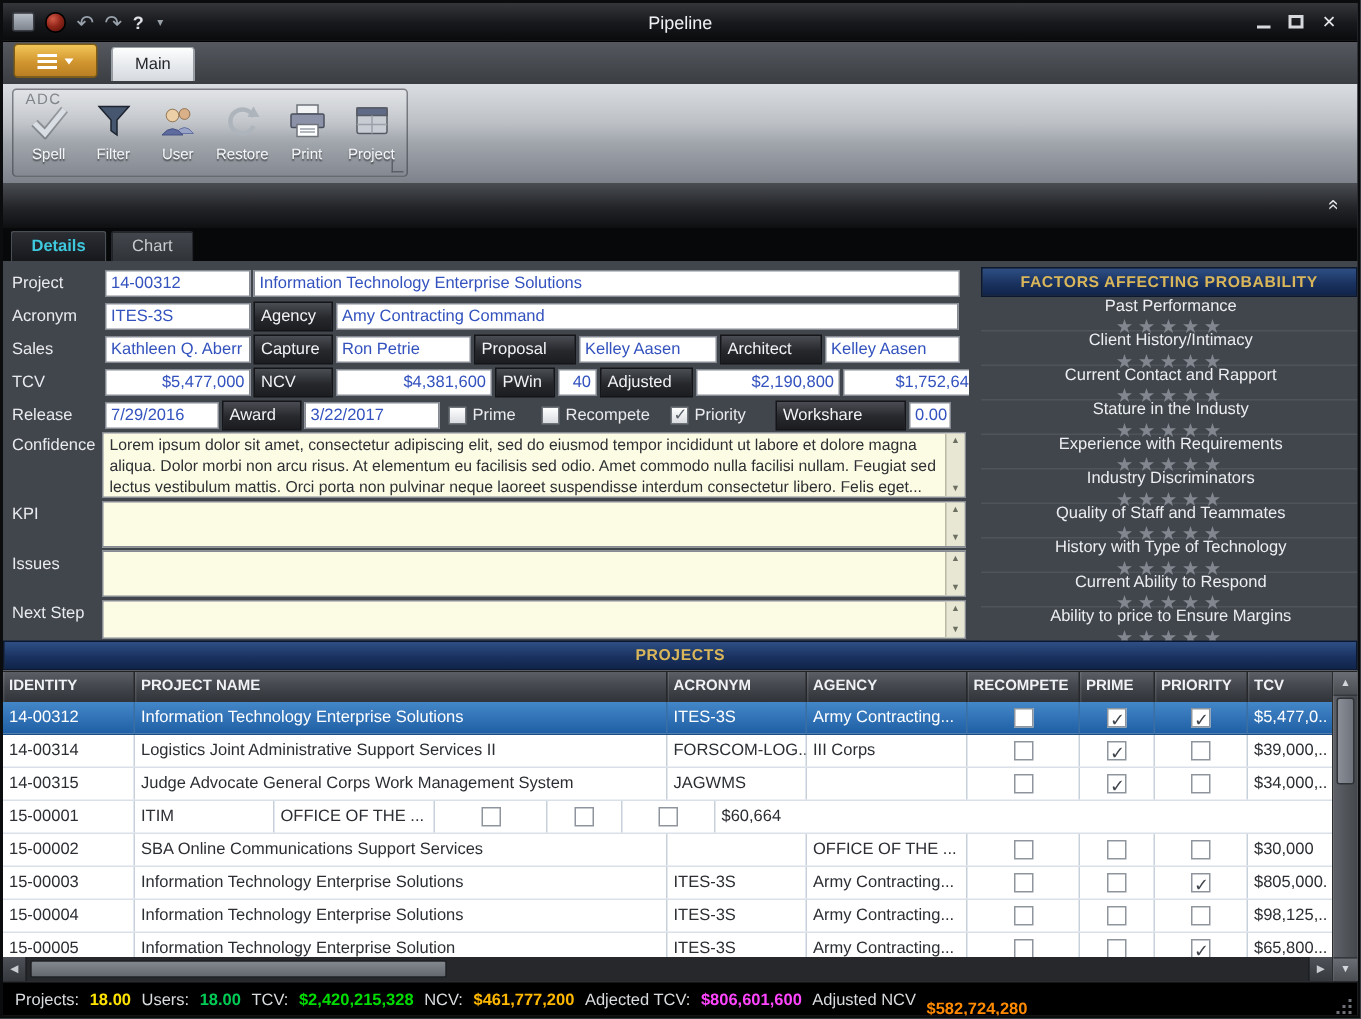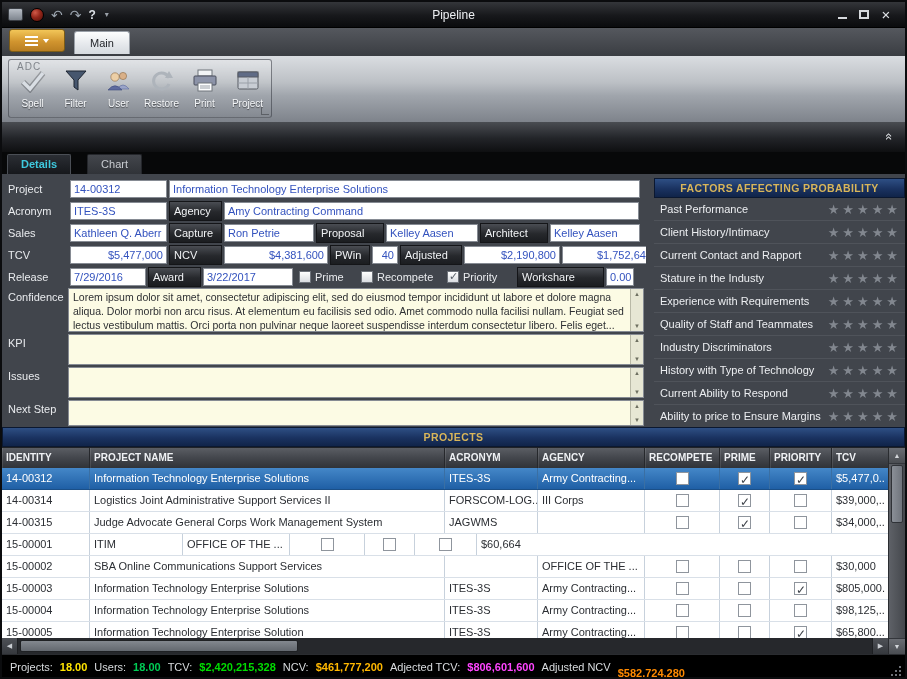--- a/index.html
+++ b/index.html
@@ -54,21 +54,21 @@
   .launcher{ position:absolute; right:2px; bottom:2px; width:8px; height:8px;
              border-left:1px solid #5c6066; border-bottom:1px solid #5c6066; }
 
   .dark-band{ height:30px; flex:none; position:relative;
               background:linear-gradient(#4A4D52,#222428 55%,#0E0F11); }
   .collapse{ position:absolute; right:12px; top:7px; color:#E6E8EB; font-size:13px;
              transform:rotate(90deg); }
 
   
   .doc-tabs{ height:22px; flex:none; background:#070809; display:flex; align-items:flex-end;
-             padding-left:5px; gap:16px; }
+             padding-left:5px; gap:3px; }
   .dtab{ height:20px; line-height:19px; padding:0 13px; font-size:11px; border-radius:2px 2px 0 0; }
   .dtab.active{ background:linear-gradient(#2B2E34,#16181C); border:1px solid #4A4E55;
                 border-bottom:none; color:#3EC9DE; font-weight:bold; }
   .dtab.inactive{ background:linear-gradient(#43464C,#303338); border:1px solid #24262b;
                   border-bottom:none; color:#C9CCD1; }
 
   
   .content{ height:253px; flex:none; display:flex; padding-top:4px; background:#41454C; }
   .form{ width:644px; flex:none; overflow:hidden; }
   .f-row{ display:flex; align-items:center; height:22px; gap:2px; overflow:hidden; }
@@ -93,21 +93,21 @@
   .ta .sb{ position:absolute; top:0; right:0; bottom:0; width:13px; background:#E7E7D4;
            border-left:1px solid #b9b9a6; display:flex; flex-direction:column;
            justify-content:space-between; align-items:center; font-size:6px; color:#6d6f60;
            padding:2px 0; }
 
   .factors{ width:251px; margin-left:8px; flex:none; }
   .panel-hd{ height:20px; line-height:19px; text-align:center; color:#D9B65A; font-size:10.5px;
              font-weight:bold; letter-spacing:.4px; border:1px solid #0b1830;
              background:linear-gradient(#2E4F84,#1A3260 55%,#102449); }
   .factor{ display:flex; align-items:center; justify-content:space-between; height:23px;
-           border-bottom:1px solid rgba(255,255,255,.08); padding:0 4px 0 6px; }
+           border-bottom:1px solid rgba(255,255,255,.08); padding:0 4px 0 6px;flex-direction:column; }
   .factor .name{ color:#ECEEF1; font-size:11px; white-space:nowrap; }
   .stars{ color:#82878F; font-size:13px; letter-spacing:3px; flex:none; }
   .stars::before{ content:"★★★★★"; }
 
   
   .projects-bar{ height:20px; flex:none; }
   .grid{ position:relative; height:207px; flex:none; background:#fff; border-top:1px solid #202226; }
   .g-head{ display:flex; height:20px; margin-right:17px; overflow:hidden;
            background:linear-gradient(#5B5E64,#45484E 45%,#303338); }
   .g-hcell{ line-height:20px; color:#EFF1F4; font-size:10px; font-weight:bold; padding:0 4px;
@@ -392,25 +392,25 @@
         </div>
       <div class="factor">
           <span class="name">Stature in the Industy</span>
           <span class="stars"></span>
         </div>
       <div class="factor">
           <span class="name">Experience with Requirements</span>
           <span class="stars"></span>
         </div>
       <div class="factor">
+          <span class="name">Industry Discriminators</span>
+          <span class="stars"></span>
+        </div>
+      <div class="factor">
           <span class="name">Quality of Staff and Teammates</span>
-          <span class="stars"></span>
-        </div>
-      <div class="factor">
-          <span class="name">Industry Discriminators</span>
           <span class="stars"></span>
         </div>
       <div class="factor">
           <span class="name">History with Type of Technology</span>
           <span class="stars"></span>
         </div>
       <div class="factor">
           <span class="name">Current Ability to Respond</span>
           <span class="stars"></span>
         </div>

